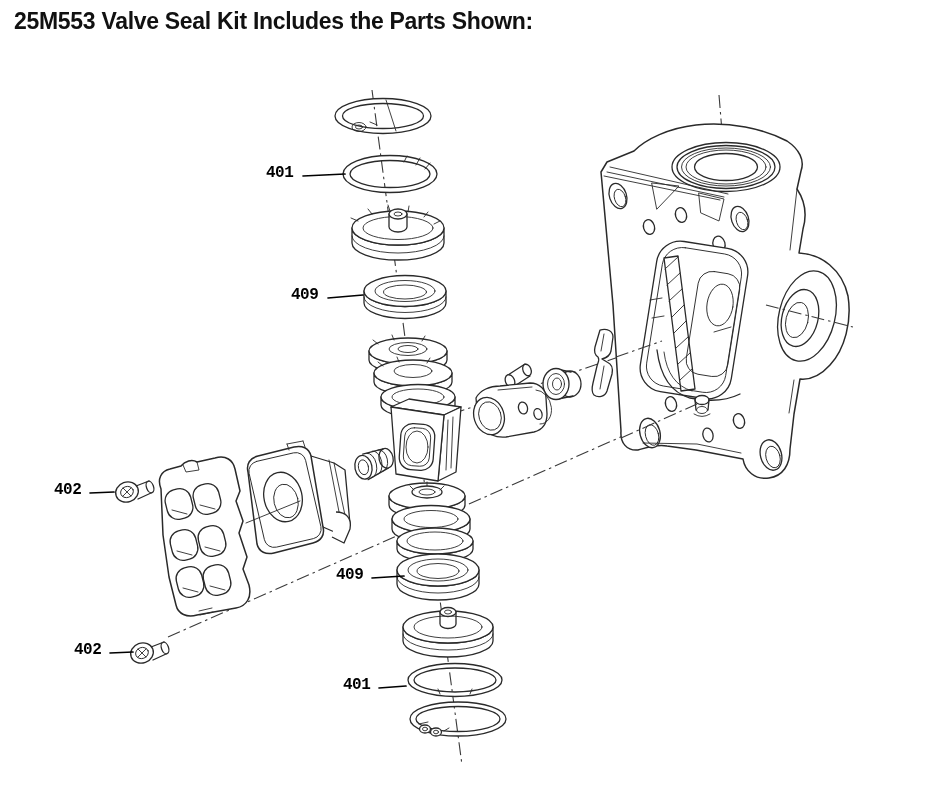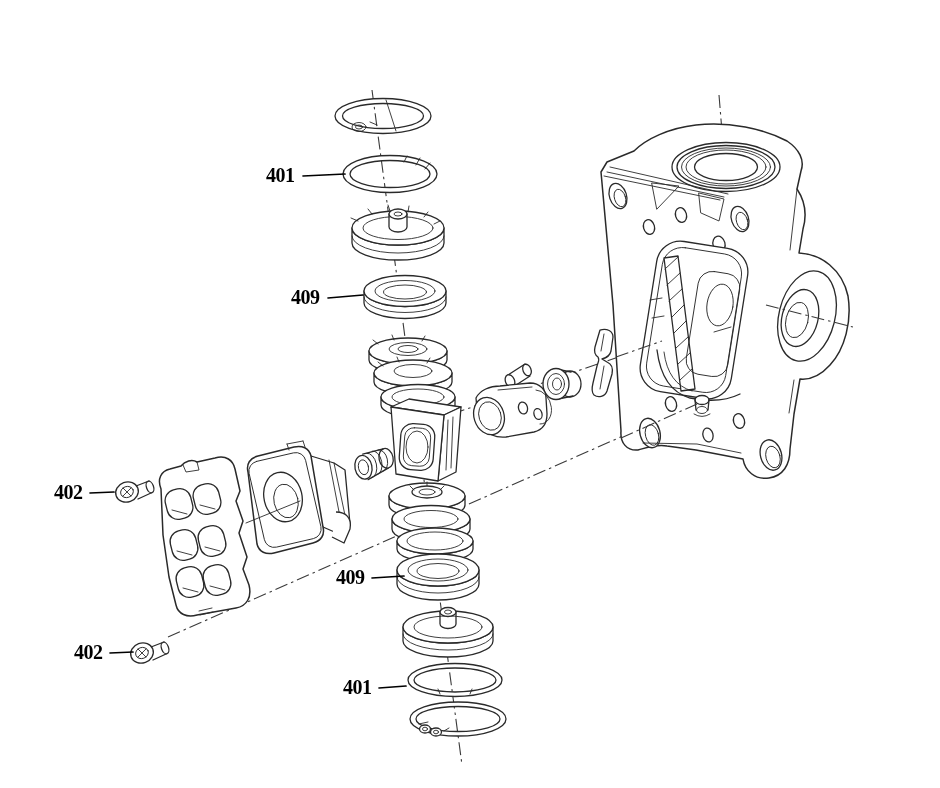--- a/index.html
+++ b/index.html
@@ -7,36 +7,37 @@
     position:relative;width:940px;height:788px;background:#fff;overflow:hidden;
     font-family:"Liberation Sans",sans-serif;
   }
   #page-title{
     position:absolute;left:14px;top:8px;
     font-size:23px;font-weight:700;color:#111;letter-spacing:-0.3px;
     white-space:nowrap;
   }
   .part-label{
     position:absolute;
-    font-family:Liberation Serif, serif;
-    font-weight:700;font-size:20px;color:#000;letter-spacing:-0.5px;
+    font-family:Liberation Mono, monospace;
+    font-weight:700;font-size:16px;color:#000;letter-spacing:-0.5px;
     line-height:1;
   }
   svg{position:absolute;left:0;top:0;}
   .ln{stroke:#2a2a2a;fill:none;stroke-width:1.3;stroke-linecap:round;stroke-linejoin:round;}
   .lnf{stroke:#2a2a2a;fill:#ffffff;stroke-width:1.3;stroke-linejoin:round;}
   .thin{stroke:#2a2a2a;fill:none;stroke-width:0.9;stroke-linecap:round;}
   .axis{stroke:#3a3a3a;fill:none;stroke-width:1.1;stroke-dasharray:13 4 2.5 4;}
   .leader{stroke:#000;fill:none;stroke-width:1.7;stroke-linecap:round;}
   .band{fill:#ffffff;fill-rule:evenodd;stroke:#2a2a2a;stroke-width:1.3;}
 </style>
 </head>
 <body>
 
 <div id="stage">
+  <div id="page-title">25M553 Valve Seal Kit Includes the Parts Shown:</div>
 
   <svg width="940" height="788" viewBox="0 0 940 788">
 
     <g>
       <path class="axis" d="M372,90 L462,765"></path>
       <path class="axis" d="M168,637 L700,402"></path>
       <path class="axis" d="M452,414 L665,341"></path>
       <path class="axis" d="M719,95 L725,168"></path>
     </g>
 

